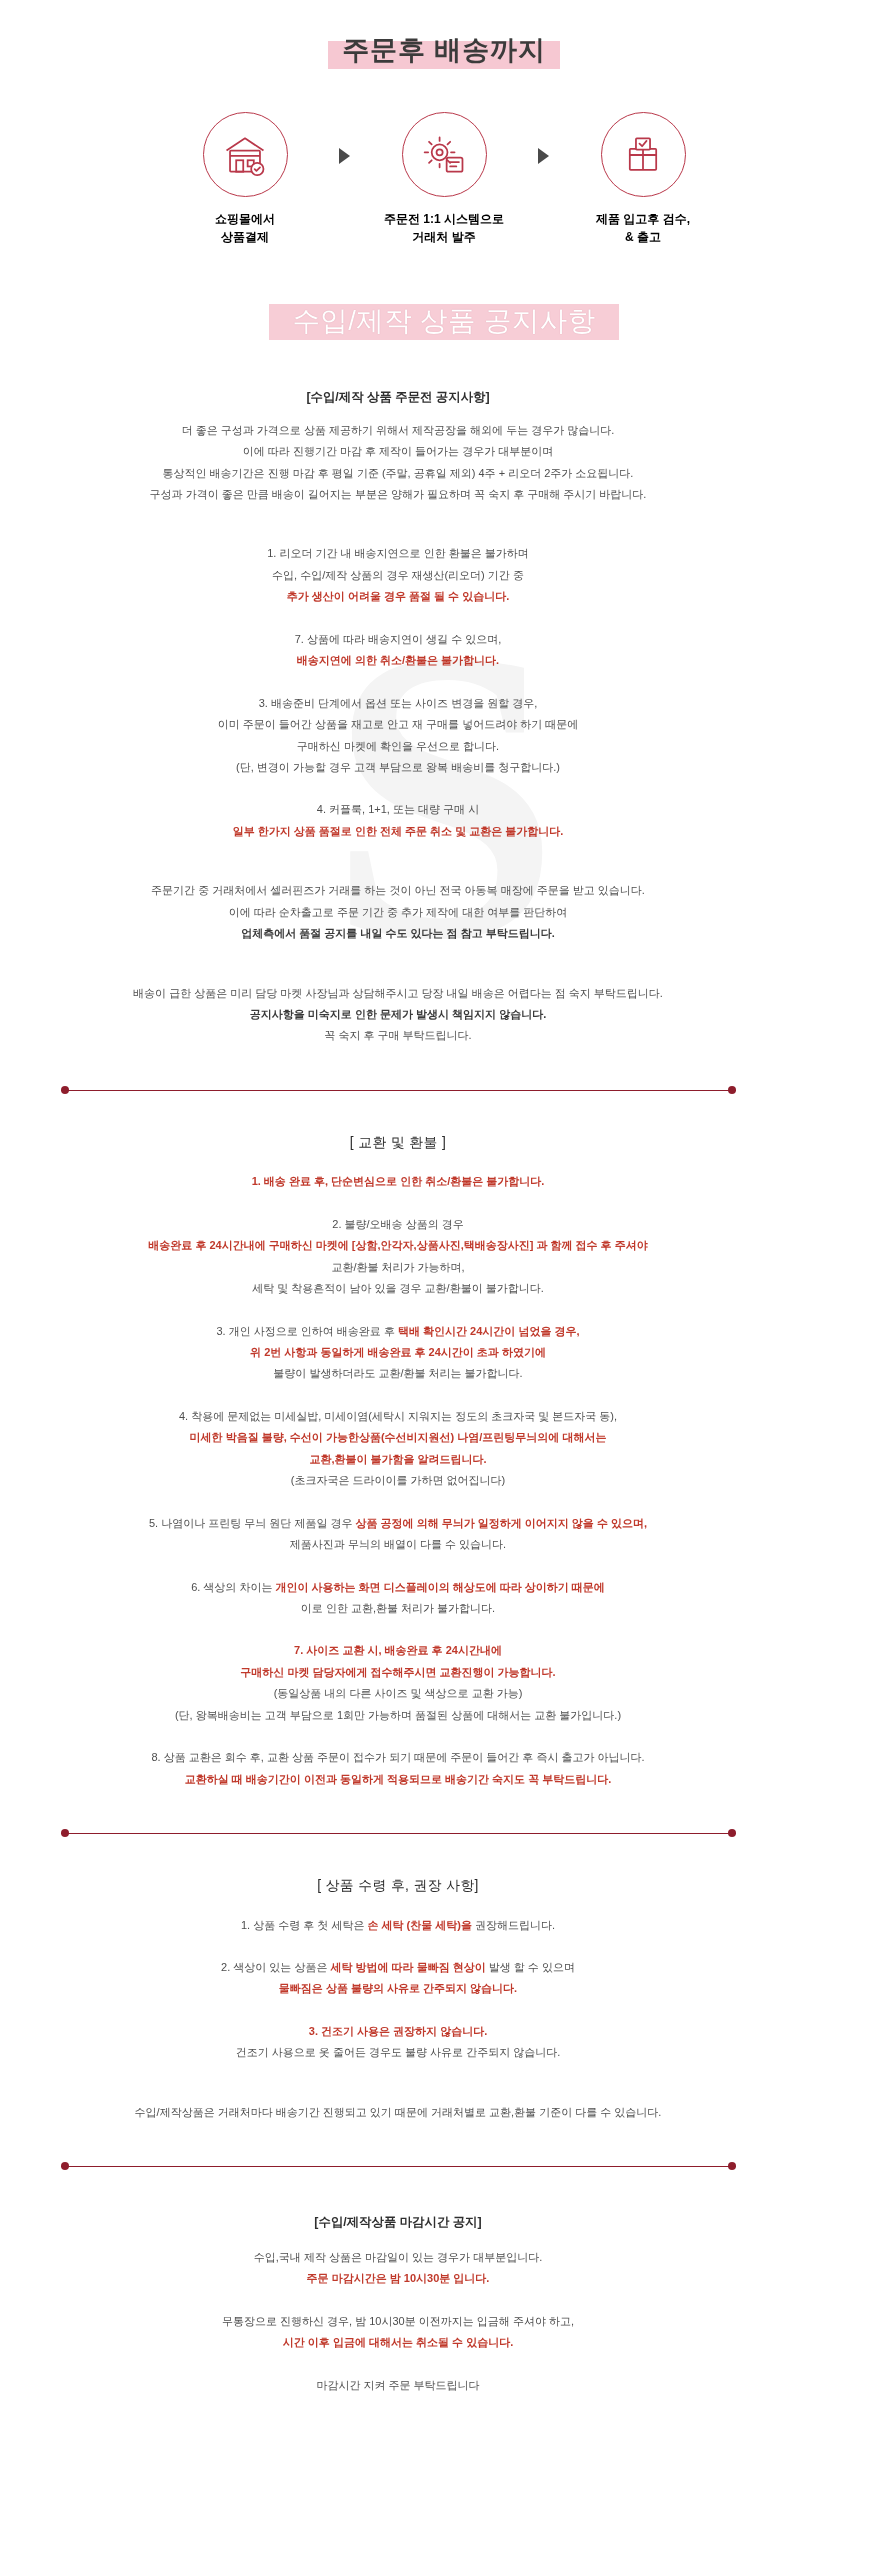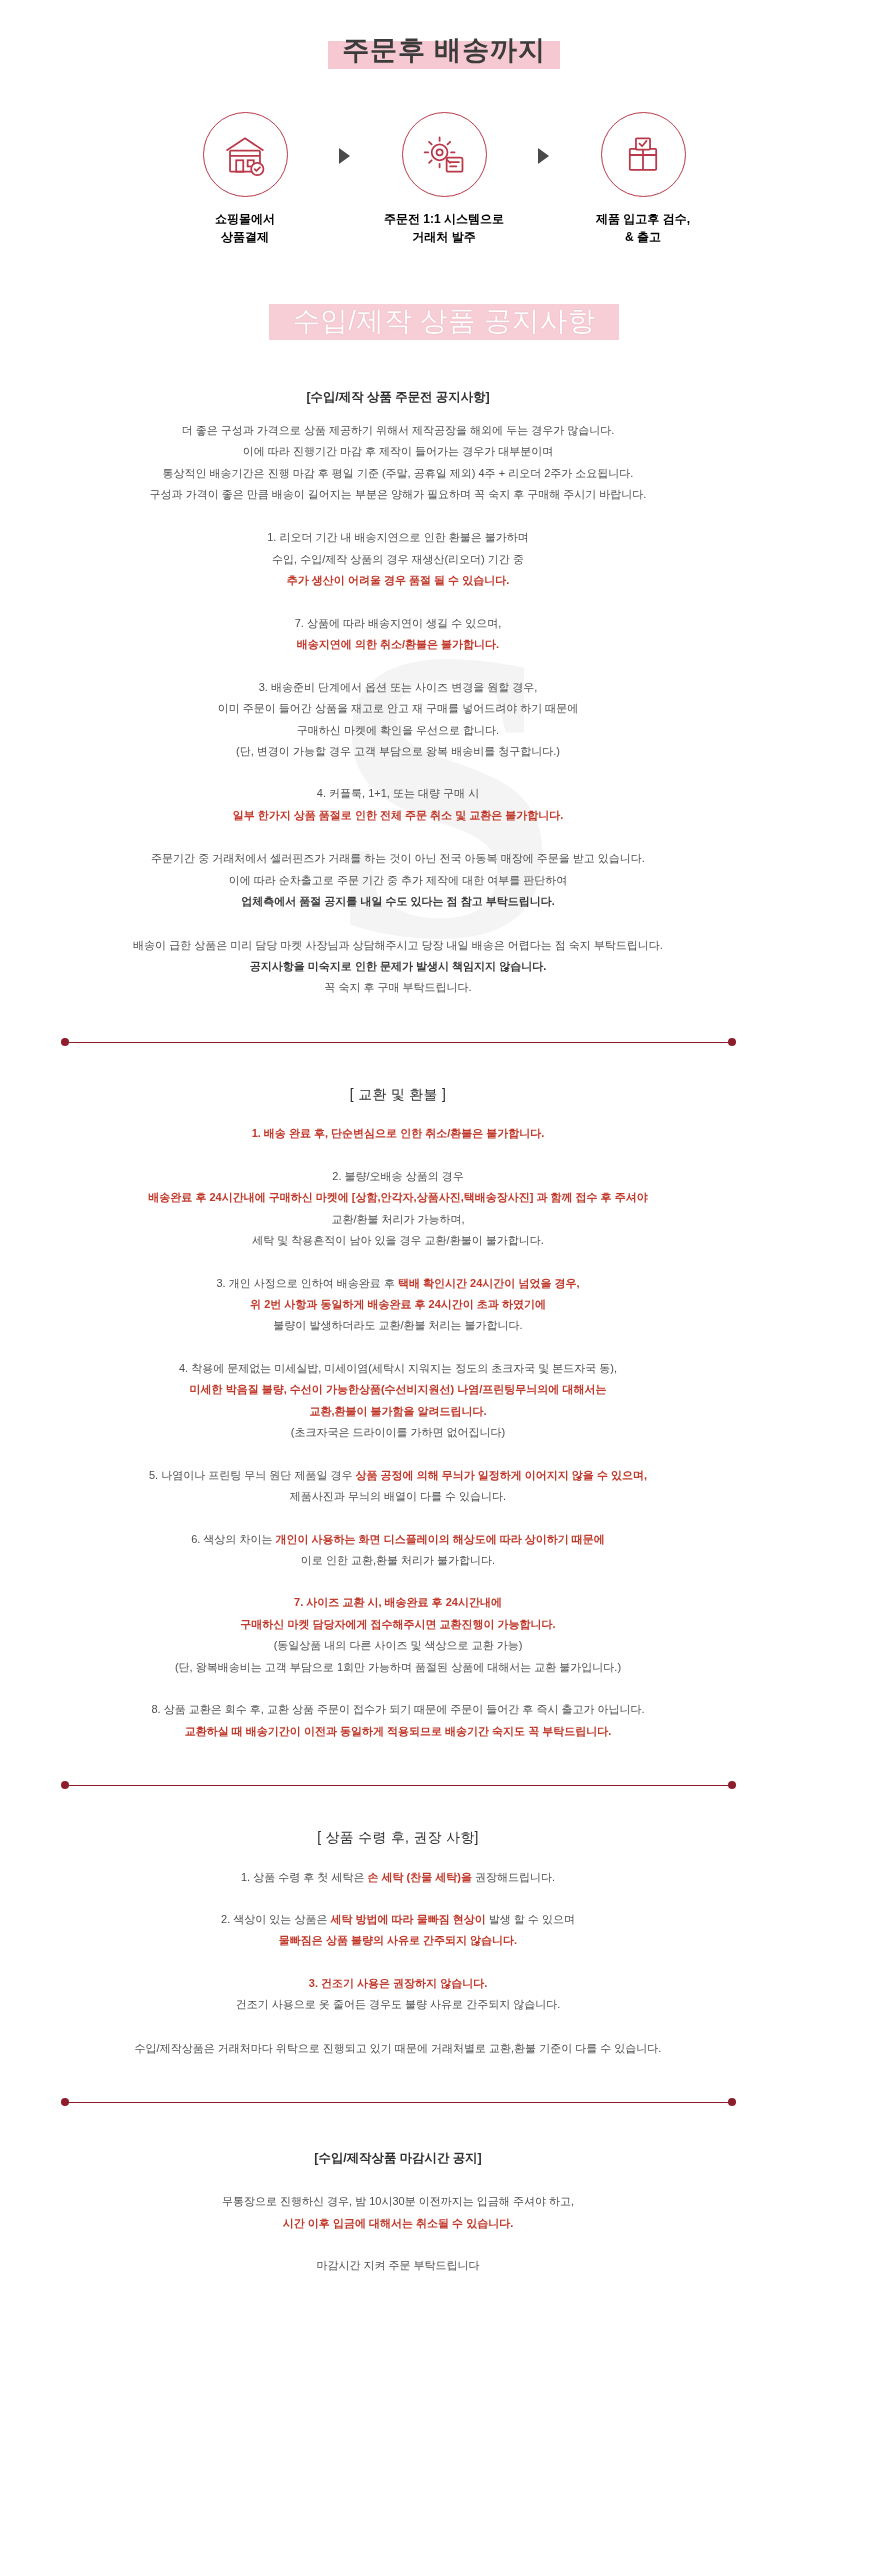--- a/index.html
+++ b/index.html
@@ -133,21 +133,21 @@
     width: 796px;
   }
   .blk {
     text-align: center;
     font-size: 11px;
     line-height: 1.95;
     color: #4d4d4d;
     margin: 0 auto;
     width: 675px;
   }
-  .blk.gap-lg { margin-top: 22px; }
+  .blk.gap-lg { margin-top: 38px; }
   .blk.gap-md { margin-top: 21px; }
   .blk.gap-sm { margin-top: 12.4px; }
   .bold { font-weight: bold; color: #3a3a3a; }
   .red { color: #c0392b; font-weight: bold; }
   .hdr {
     font-size: 12.4px;
     font-weight: bold;
     color: #2e2e2e;
     margin-bottom: 10.7px;
   }
@@ -384,32 +384,36 @@
         <span>2. 색상이 있는 상품은 </span><span class="red">세탁 방법에 따라 물빠짐 현상이</span><span> 발생 할 수 있으며</span>
       </div>
       <div class="red">물빠짐은 상품 불량의 사유로 간주되지 않습니다.</div>
     </div>
 
     <div class="blk gap-md">
       <div class="red">3. 건조기 사용은 권장하지 않습니다.</div>
       <div>건조기 사용으로 옷 줄어든 경우도 불량 사유로 간주되지 않습니다.</div>
     </div>
 
-    <div class="blk gap-lg">수입/제작상품은 거래처마다 위탁으로 진행되고 있기 때문에 거래처별로 교환,환불 기준이 다를 수 있습니다.</div>
+    <div class="blk gap-lg">수입/제작상품은 거래처마다 배송기간 진행되고 있기 때문에 거래처별로 교환,환불 기준이 다를 수 있습니다.</div>
 
     <div class="divider">
       <div class="line"></div>
         <div class="dot l"></div>
         <div class="dot r"></div>
     </div>
 
     <div class="blk">
       <div class="hdr">[수입/제작상품 마감시간 공지]</div>
     </div>
 
+    <div class="blk gap-sm">
+      <div>수입,국내 제작 상품은 마감일이 있는 경우가 대부분입니다.</div>
+      <div class="red">주문 마감시간은 밤 10시30분 입니다.</div>
+    </div>
 
     <div class="blk gap-md">
       <div>무통장으로 진행하신 경우, 밤 10시30분 이전까지는 입금해 주셔야 하고,</div>
       <div class="red">시간 이후 입금에 대해서는 취소될 수 있습니다.</div>
     </div>
 
     <div class="blk gap-md">마감시간 지켜 주문 부탁드립니다</div>
 
     <div class="spacer-60"></div>
 

